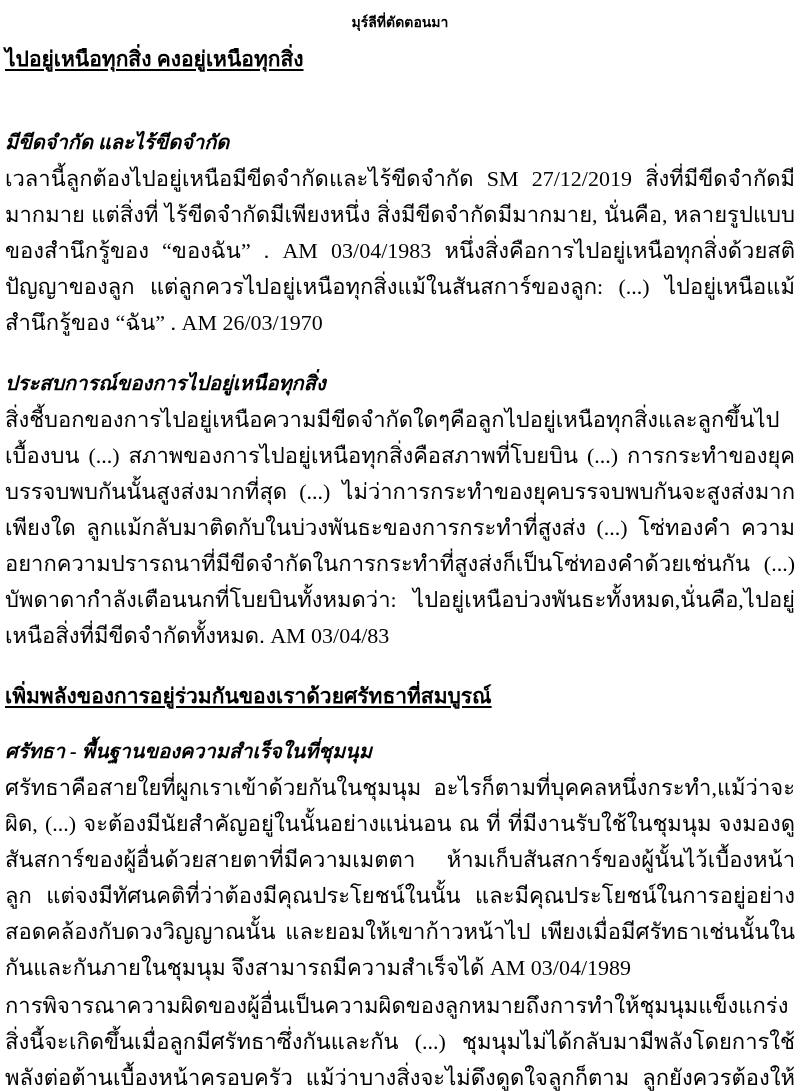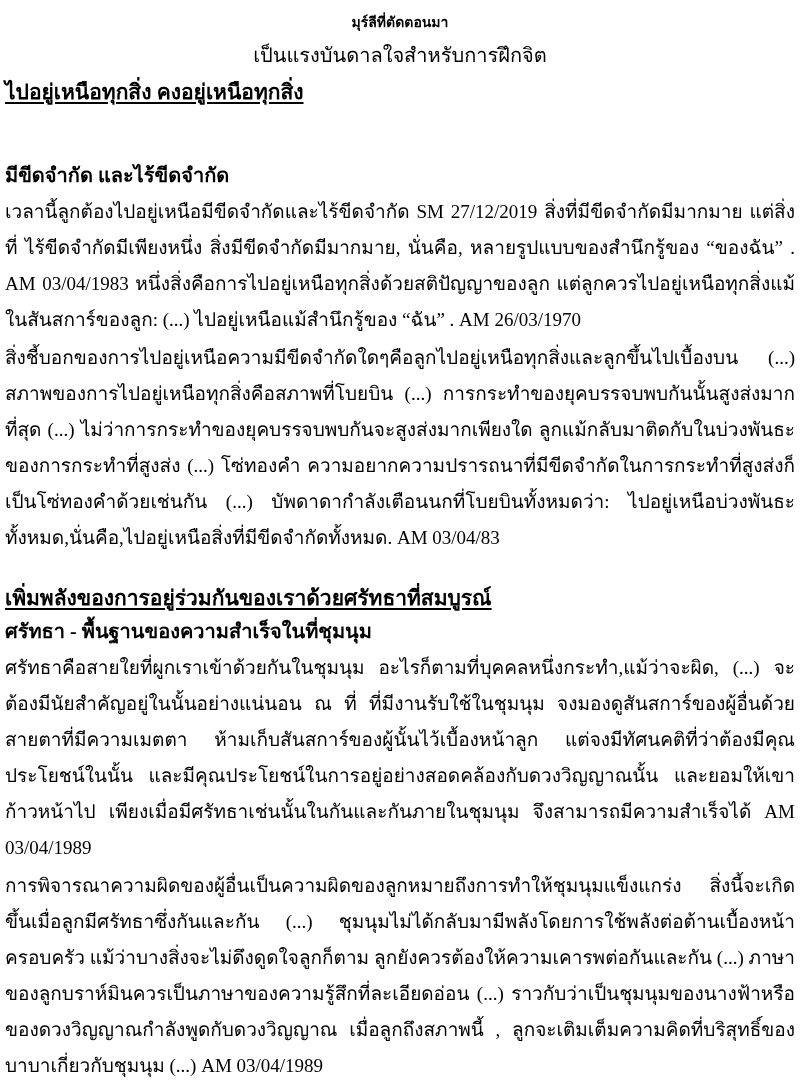--- a/index.html
+++ b/index.html
@@ -35,51 +35,52 @@
     font-weight: bold;
     font-size: 21px;
     line-height: 33px;
     text-decoration: underline;
     text-underline-offset: 3px;
   }
   .section-heading {
     font-weight: bold;
     font-size: 20px;
     line-height: 33px;
+    font-style: italic;
   }
   .section-body {
-    font-size: 19px;
+    font-size: 22px;
     line-height: 36px;
     text-align: justify;
     text-justify: inter-word;
   }
   
   .chapter-title.first      { margin-top: 4px; }
   .gap-before-s1            { margin-top: 50px; }
   .gap-before-s2            { margin-top: 26px; }
   .chapter-title.second     { margin-top: 26px; }
-  .gap-before-s3            { }
+  .gap-before-s3            { margin-top: 22px; }
   .gap-before-s4            { margin-top: 18px; }
   .section-body             { margin-top: 2px; }
 </style>
 </head>
 <body>
 
 <div class="doc">
 
   <div class="doc-title">มุร์ลีที่ตัดตอนมา</div>
 
-  <div class="doc-subtitle">เป็นแรงบันดาลใจสำหรับการฝึกจิต</div>
 
   <div class="chapter-title first">ไปอยู่เหนือทุกสิ่ง คงอยู่เหนือทุกสิ่ง</div>
 
   <div class="section-heading gap-before-s1">มีขีดจำกัด และไร้ขีดจำกัด</div>
 
   <div class="section-body">เวลานี้ลูกต้องไปอยู่เหนือมีขีดจำกัดและไร้ขีดจำกัด SM 27/12/2019 สิ่งที่มีขีดจำกัดมีมากมาย แต่สิ่งที่ ไร้ขีดจำกัดมีเพียงหนึ่ง สิ่งมีขีดจำกัดมีมากมาย, นั่นคือ, หลายรูปแบบของสำนึกรู้ของ “ของฉัน” . AM 03/04/1983 หนึ่งสิ่งคือการไปอยู่เหนือทุกสิ่งด้วยสติปัญญาของลูก แต่ลูกควรไปอยู่เหนือทุกสิ่งแม้ในสันสการ์ของลูก: (...) ไปอยู่เหนือแม้สำนึกรู้ของ “ฉัน” . AM 26/03/1970</div>
 
+  <div class="section-heading gap-before-s2">ประสบการณ์ของการไปอยู่เหนือทุกสิ่ง</div>
 
   <div class="section-body">สิ่งชี้บอกของการไปอยู่เหนือความมีขีดจำกัดใดๆคือลูกไปอยู่เหนือทุกสิ่งและลูกขึ้นไปเบื้องบน (...) สภาพของการไปอยู่เหนือทุกสิ่งคือสภาพที่โบยบิน (...) การกระทำของยุคบรรจบพบกันนั้นสูงส่งมากที่สุด (...) ไม่ว่าการกระทำของยุคบรรจบพบกันจะสูงส่งมากเพียงใด ลูกแม้กลับมาติดกับในบ่วงพันธะของการกระทำที่สูงส่ง (...) โซ่ทองคำ ความอยากความปรารถนาที่มีขีดจำกัดในการกระทำที่สูงส่งก็เป็นโซ่ทองคำด้วยเช่นกัน (...) บัพดาดากำลังเตือนนกที่โบยบินทั้งหมดว่า: ไปอยู่เหนือบ่วงพันธะทั้งหมด,นั่นคือ,ไปอยู่เหนือสิ่งที่มีขีดจำกัดทั้งหมด. AM 03/04/83</div>
 
   <div class="chapter-title second">เพิ่มพลังของการอยู่ร่วมกันของเราด้วยศรัทธาที่สมบูรณ์</div>
 
   <div class="section-heading gap-before-s3">ศรัทธา - พื้นฐานของความสำเร็จในที่ชุมนุม</div>
 
   <div class="section-body">ศรัทธาคือสายใยที่ผูกเราเข้าด้วยกันในชุมนุม อะไรก็ตามที่บุคคลหนึ่งกระทำ,แม้ว่าจะผิด, (...) จะต้องมีนัยสำคัญอยู่ในนั้นอย่างแน่นอน ณ ที่ ที่มีงานรับใช้ในชุมนุม จงมองดูสันสการ์ของผู้อื่นด้วยสายตาที่มีความเมตตา ห้ามเก็บสันสการ์ของผู้นั้นไว้เบื้องหน้าลูก แต่จงมีทัศนคติที่ว่าต้องมีคุณประโยชน์ในนั้น และมีคุณประโยชน์ในการอยู่อย่างสอดคล้องกับดวงวิญญาณนั้น และยอมให้เขาก้าวหน้าไป เพียงเมื่อมีศรัทธาเช่นนั้นในกันและกันภายในชุมนุม จึงสามารถมีความสำเร็จได้ AM 03/04/1989</div>
 
 

